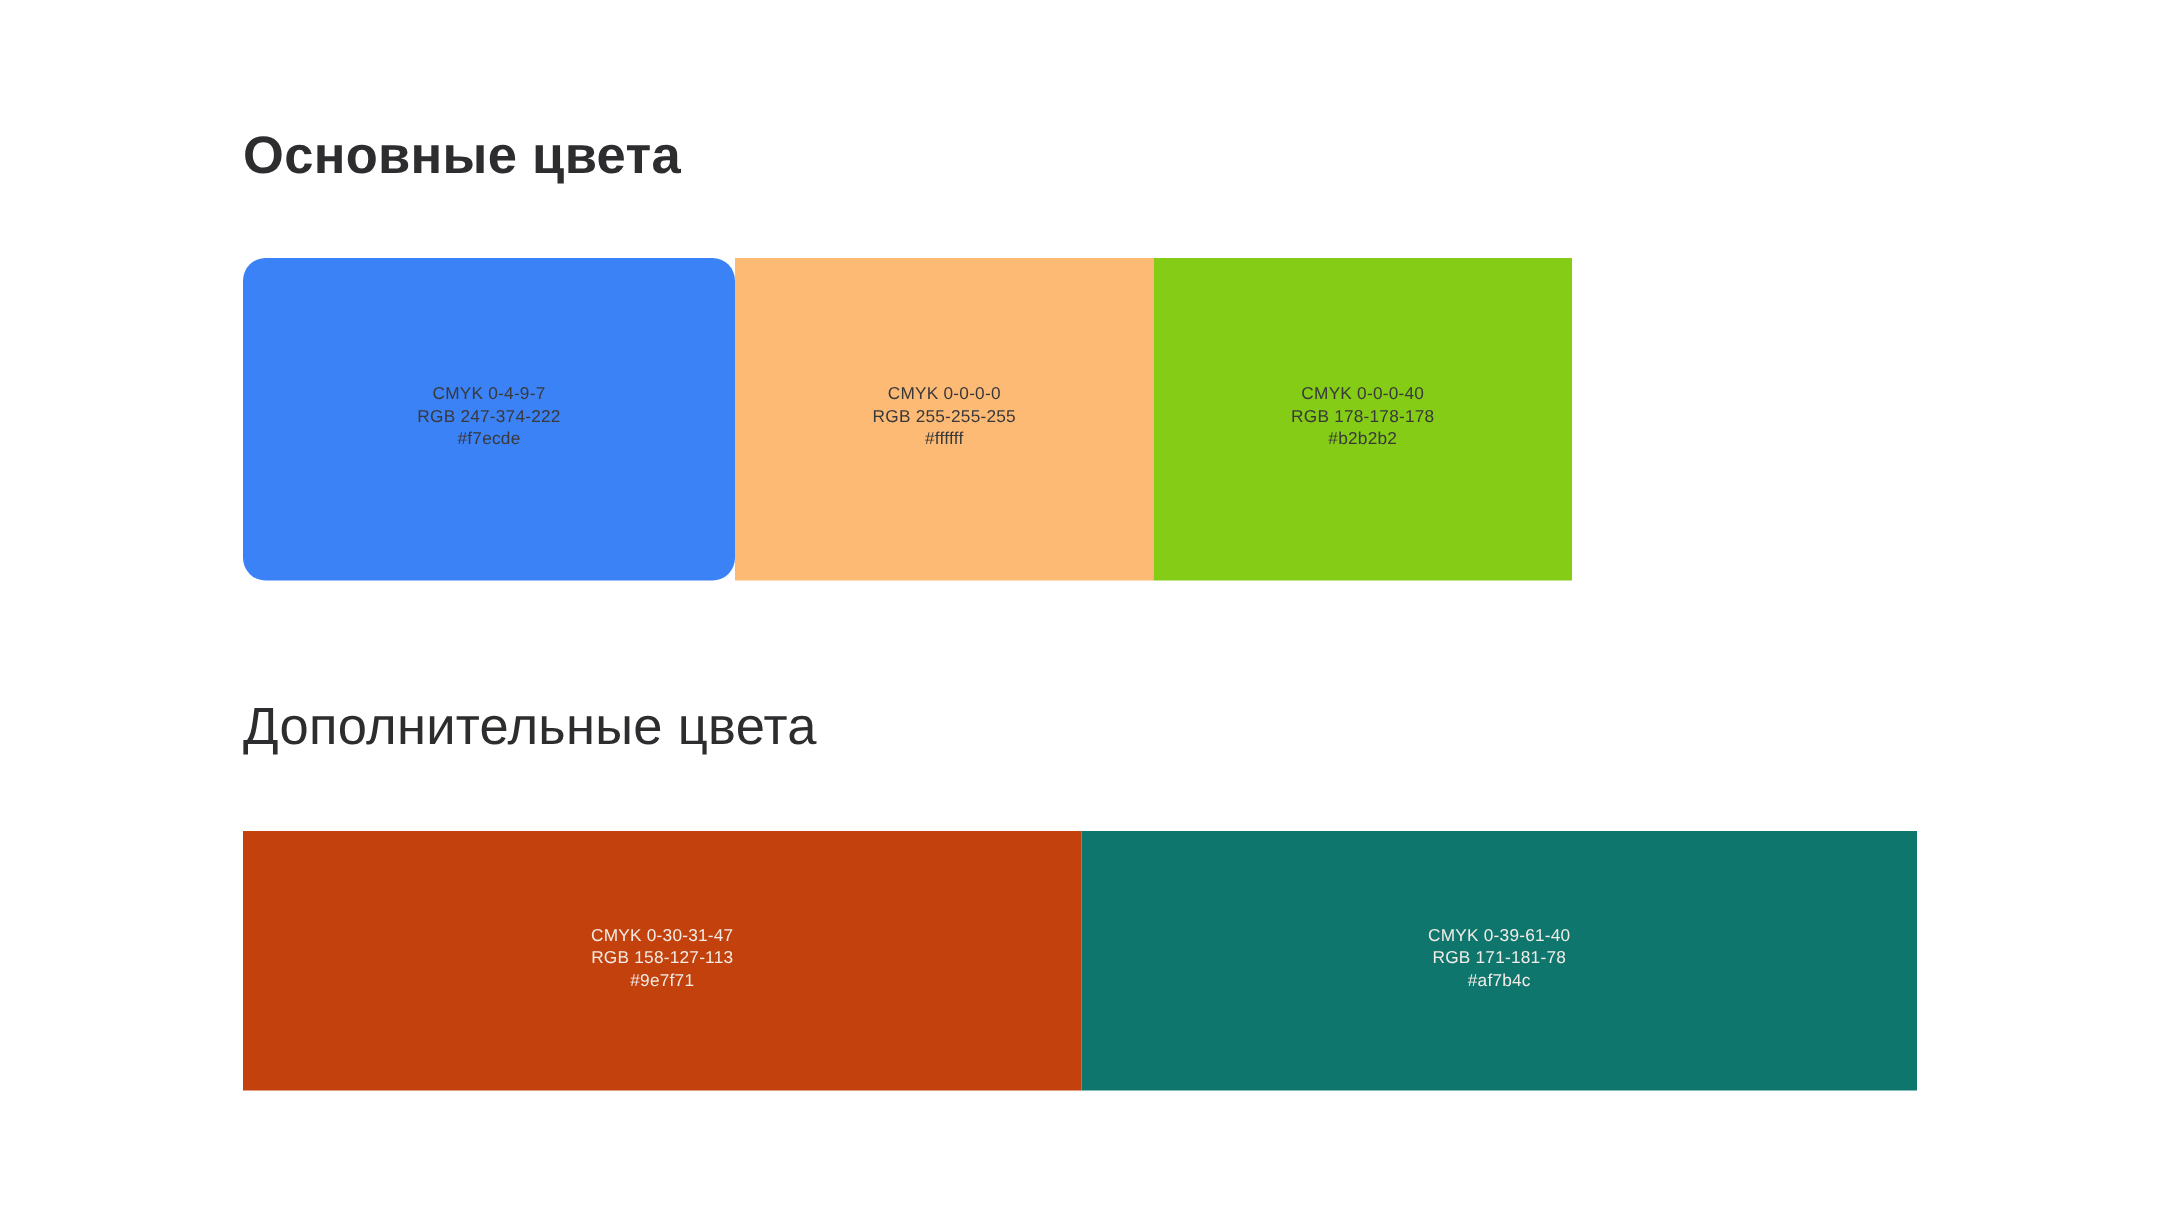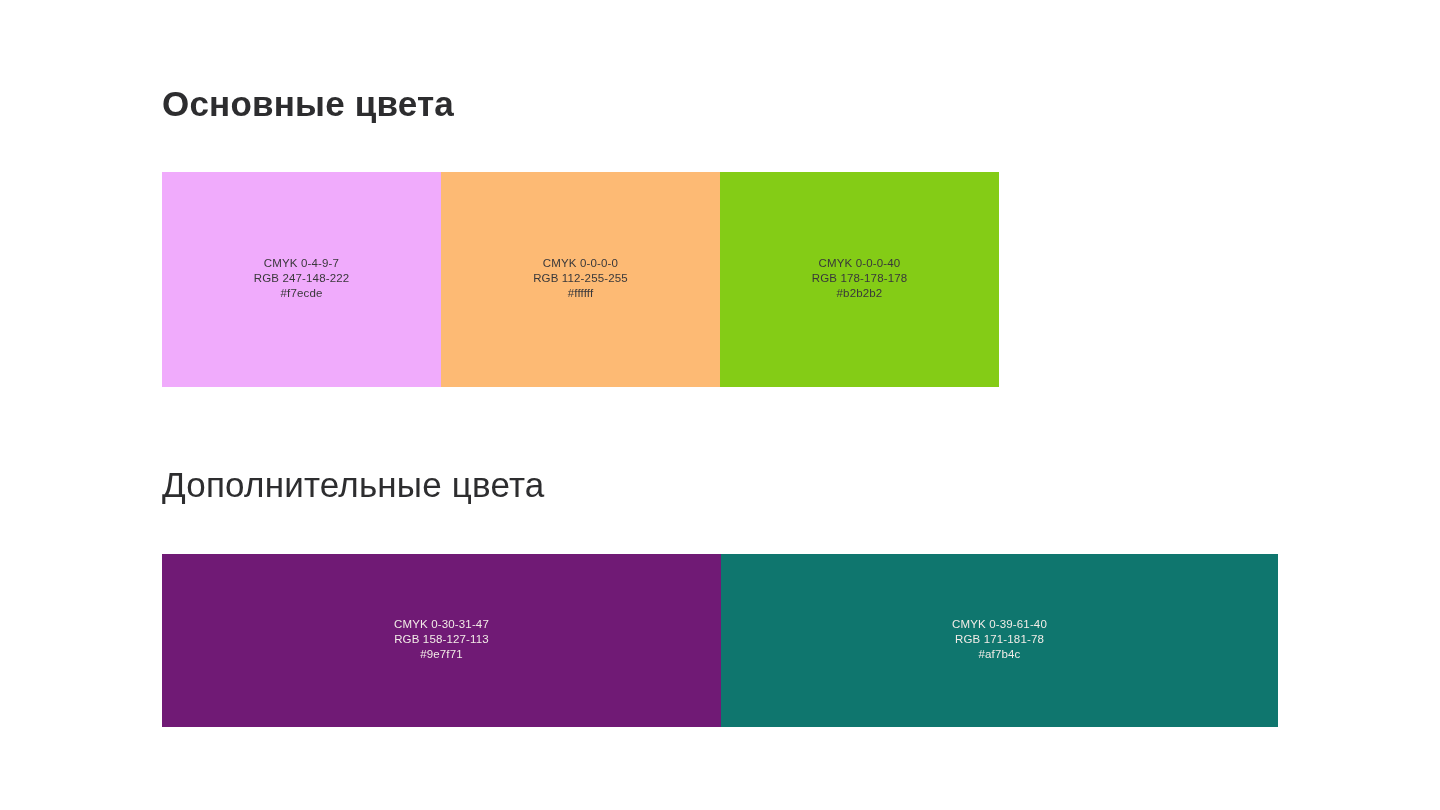--- a/index.html
+++ b/index.html
@@ -86,51 +86,51 @@
 </head>
 <body>
 
 <div class="page">
 
   <h2 class="section-title primary">Основные цвета</h2>
 
   <div class="swatch-row row-primary">
 
 
-    <div class="swatch" style="width:279px;background:#f0abfc;">
+    <div class="swatch" style="width:328px;background:#3b82f6;border-radius:15px;">
       <div class="swatch-caption caption-dark">
         <span>CMYK 0-4-9-7</span>
-        <span>RGB 247-148-222</span>
+        <span>RGB 247-374-222</span>
         <span>#f7ecde</span>
       </div>
     </div>
 
     <div class="swatch" style="width:279px;background:#fdba74;">
       <div class="swatch-caption caption-dark">
         <span>CMYK 0-0-0-0</span>
-        <span>RGB 112-255-255</span>
+        <span>RGB 255-255-255</span>
         <span>#ffffff</span>
       </div>
     </div>
 
     <div class="swatch" style="width:279px;background:#84cc16;">
       <div class="swatch-caption caption-dark">
         <span>CMYK 0-0-0-40</span>
         <span>RGB 178-178-178</span>
         <span>#b2b2b2</span>
       </div>
     </div>
 
   </div>
 
   <h2 class="section-title secondary">Дополнительные цвета</h2>
 
   <div class="swatch-row row-secondary">
 
-    <div class="swatch" style="width:559px;background:#701a75;">
+    <div class="swatch" style="width:559px;background:#c2410c;">
       <div class="swatch-caption caption-light">
         <span>CMYK 0-30-31-47</span>
         <span>RGB 158-127-113</span>
         <span>#9e7f71</span>
       </div>
     </div>
 
     <div class="swatch" style="width:557px;background:#0f766e;">
       <div class="swatch-caption caption-light">
         <span>CMYK 0-39-61-40</span>

